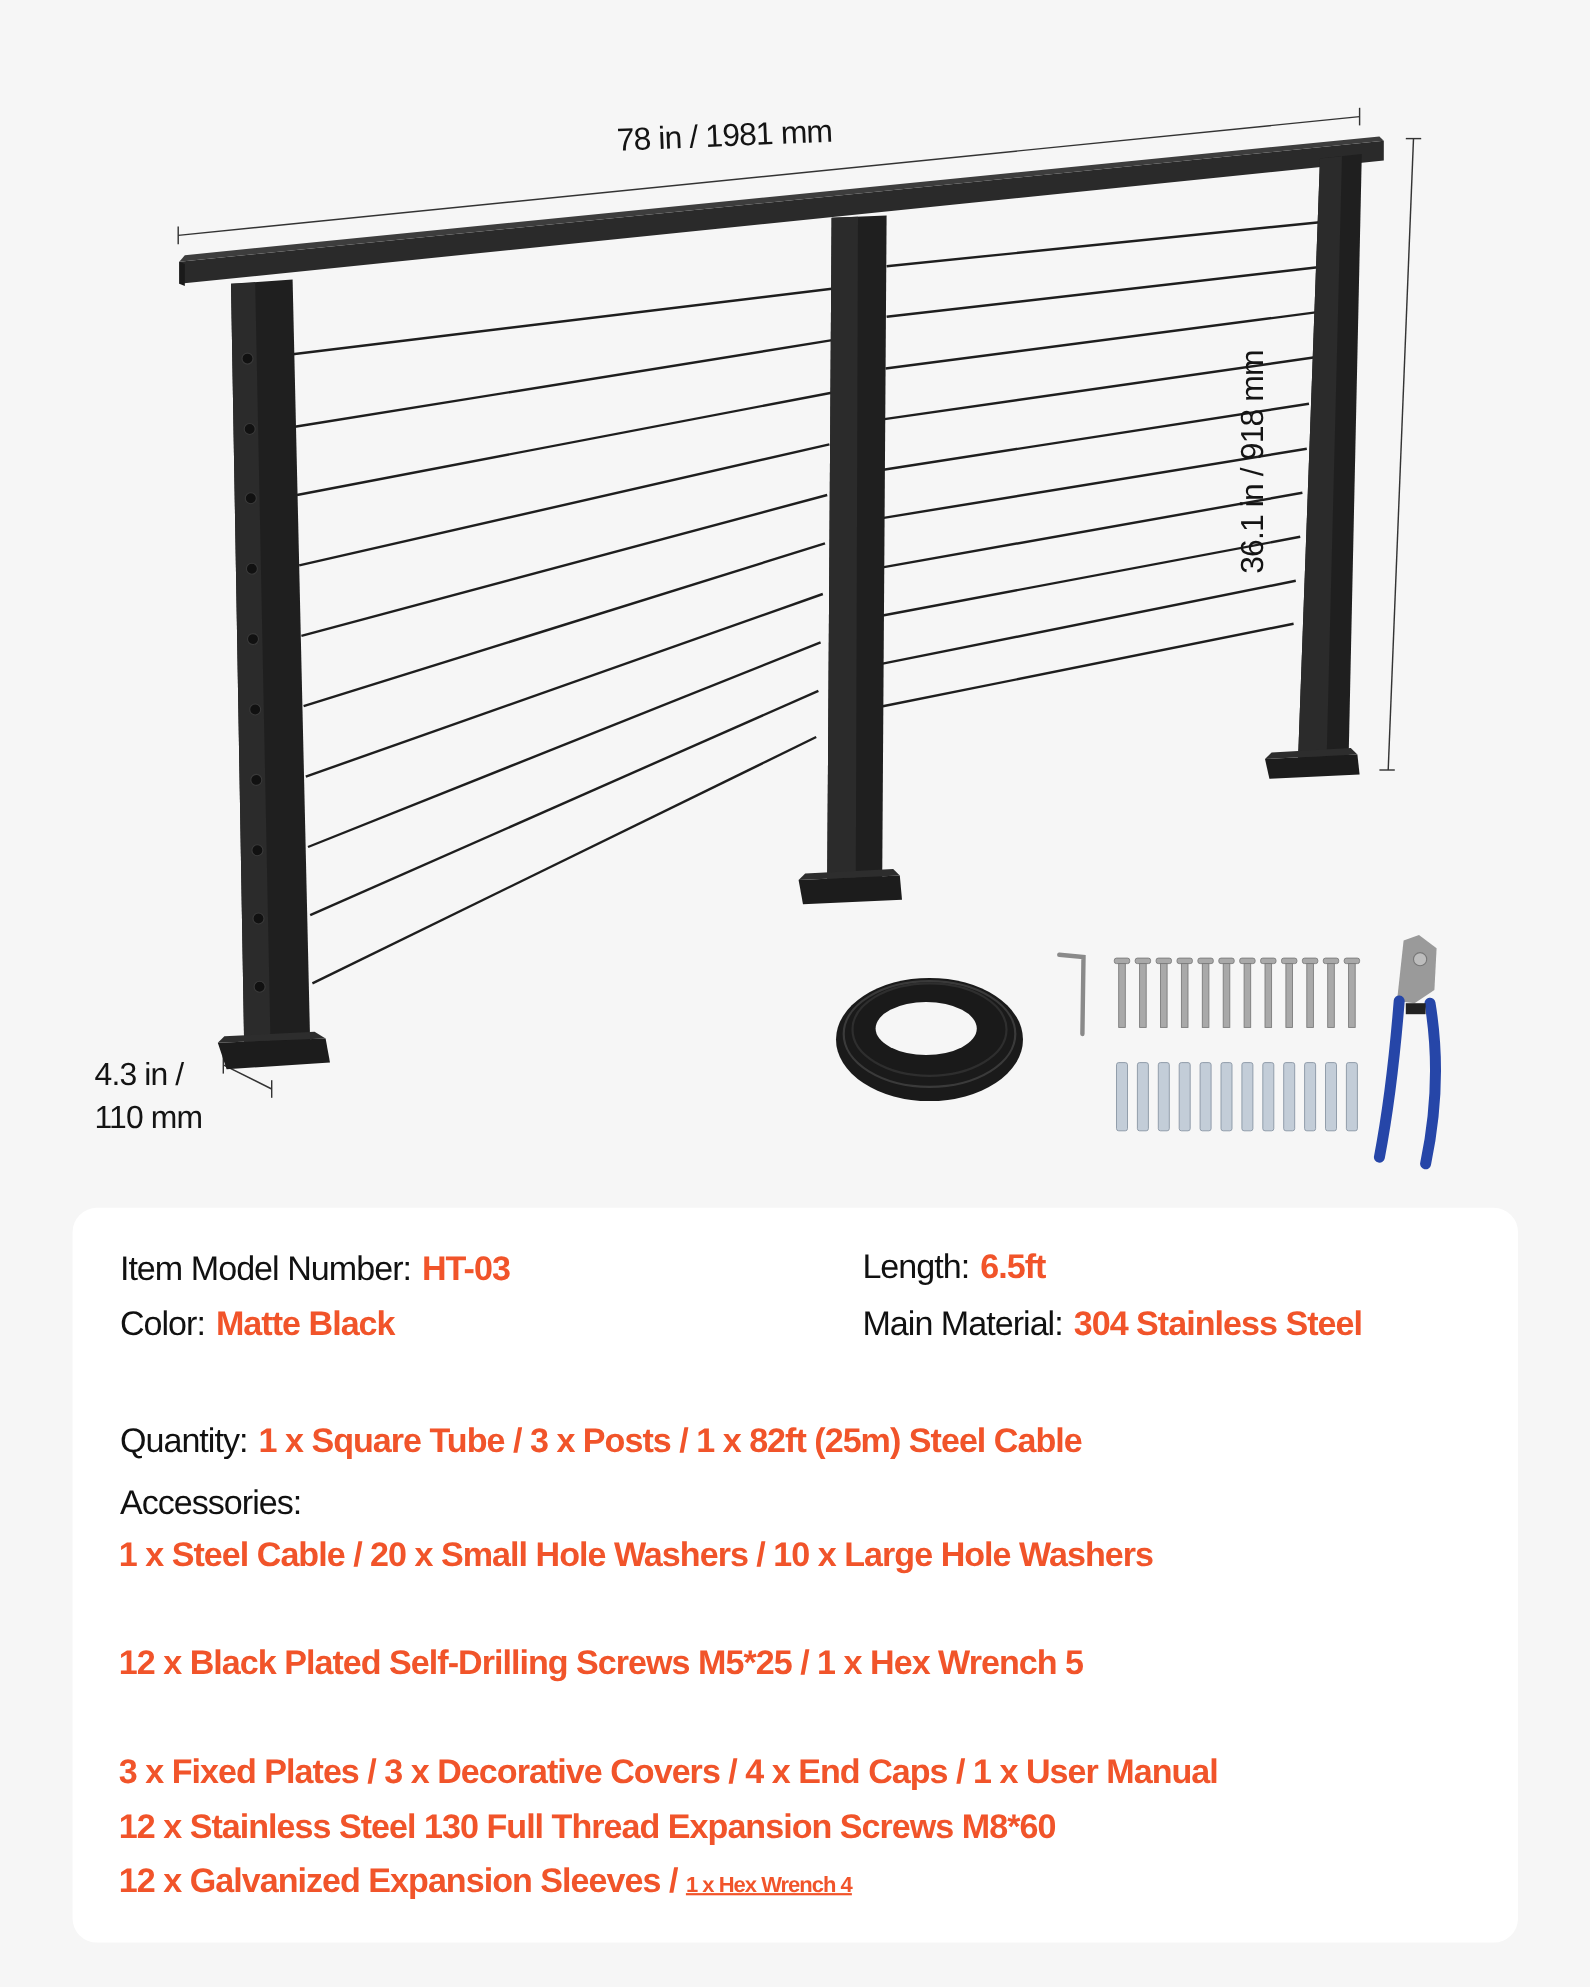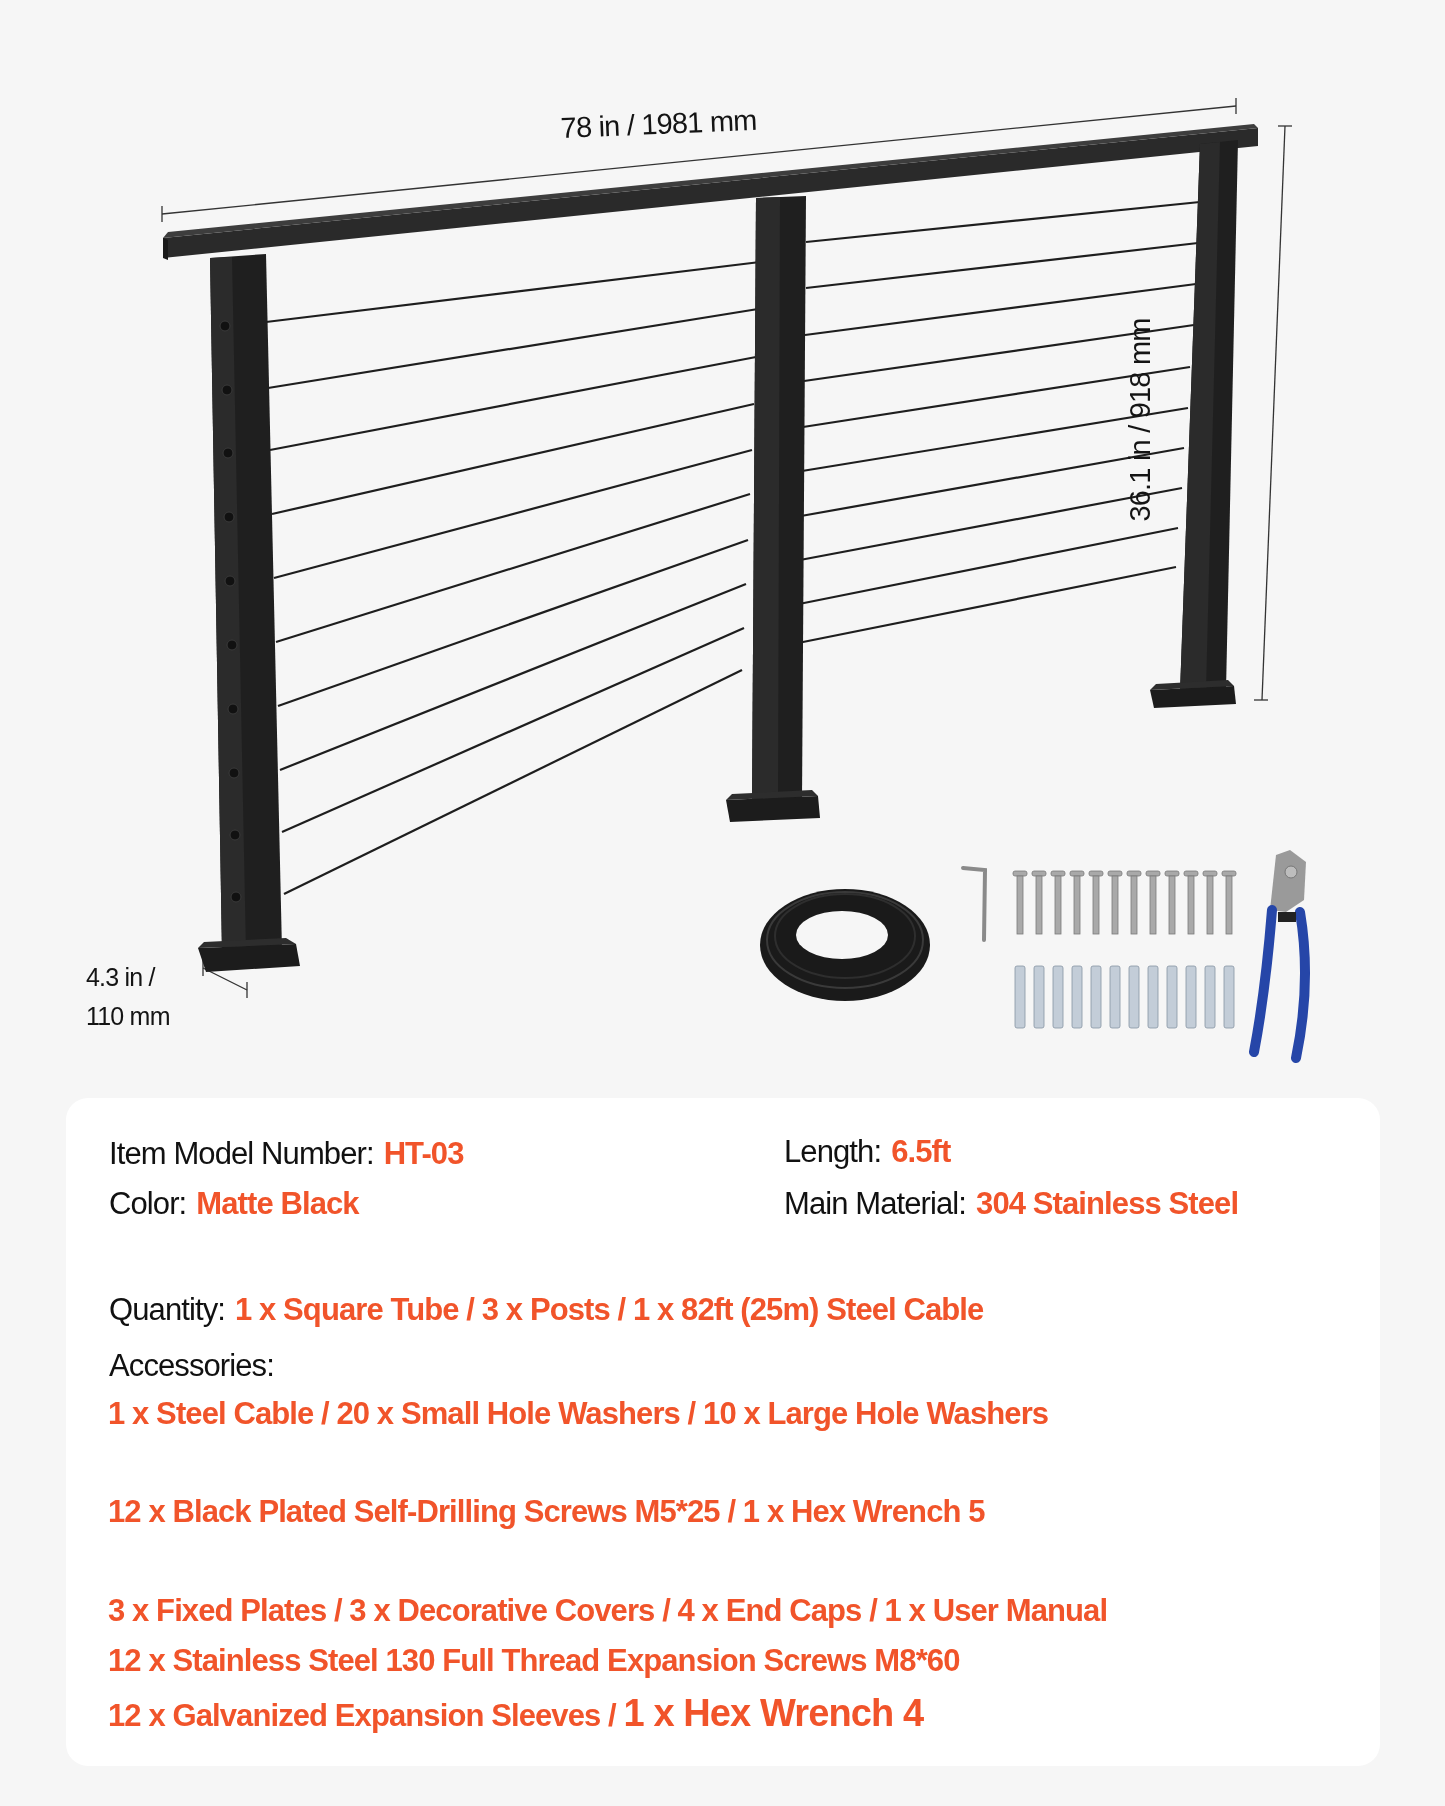--- a/index.html
+++ b/index.html
@@ -10,30 +10,30 @@
     position: relative;
   }
   .stage { position: absolute; left: 0; top: 0; width: 1445px; height: 1080px; }
   .stage svg { position: absolute; left: 0; top: 0; }
   .dim-label {
     position: absolute; color: #141414; font-size: 29px; letter-spacing: -0.8px;
     white-space: nowrap; font-family: "Liberation Sans", sans-serif;
   }
   .dim-top { left: 560px; top: 112px; transform: rotate(-2.4deg); transform-origin: left top; }
   .dim-right { left: 1140px; top: 420px; transform: translate(-50%,-50%) rotate(-90deg); }
-  .dim-base { left: 86px; top: 958px; line-height: 39px; font-size: 25px; }
+  .dim-base { left: 86px; top: 958px; line-height: 39px; font-size: 29px; }
   .card {
     position: absolute; left: 66px; top: 1098px; width: 1314px; height: 668px;
     background: #ffffff; border-radius: 22px;
   }
   .row { position: absolute; white-space: nowrap; font-size: 31px; letter-spacing: -0.9px; }
   .lbl { color: #111; font-weight: normal; }
   .val { color: #f1542a; font-weight: bold; margin-left: 10px; }
   .acc { color: #f1542a; font-weight: bold; }
-  .acc-small { font-size: 38px; }
+  .acc-small { font-size: 20px; text-decoration: underline; }
 </style>
 </head>
 <body>
 
 <div class="stage">
   <svg width="1445" height="1080" viewBox="0 0 1445 1080">
 
     <g stroke="#333" stroke-width="1.3" fill="none">
       <line x1="162" y1="214" x2="1236" y2="106"></line>
       <line x1="162" y1="206" x2="162" y2="222"></line>

